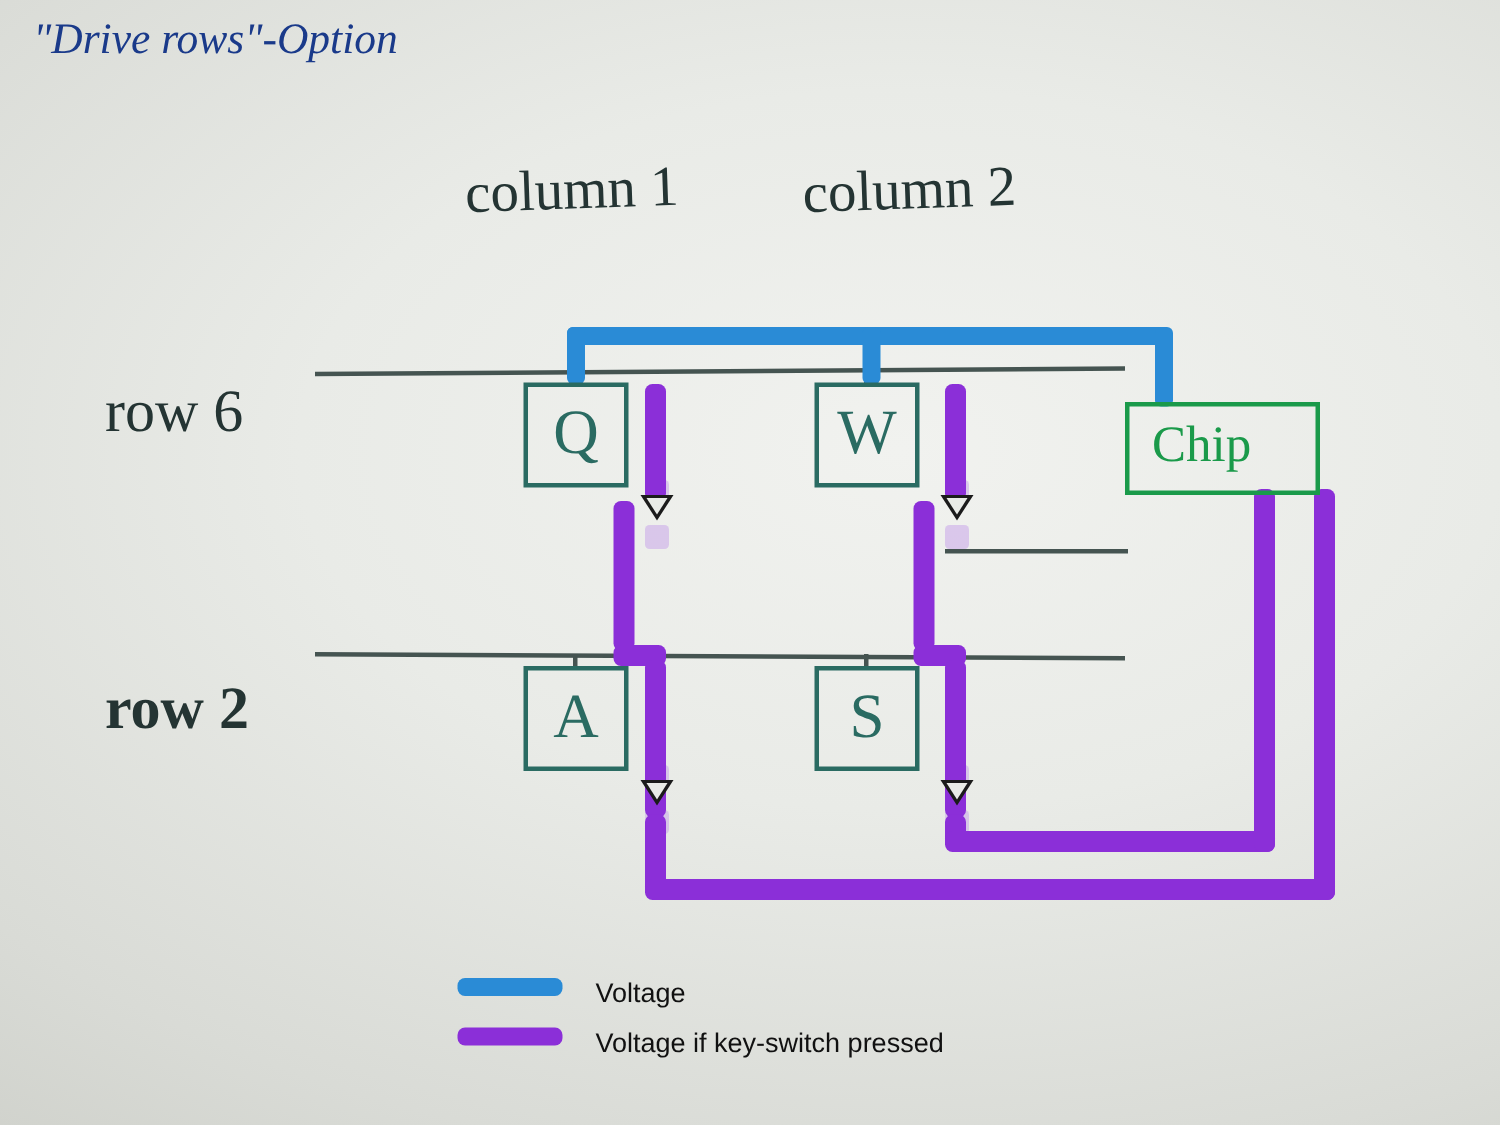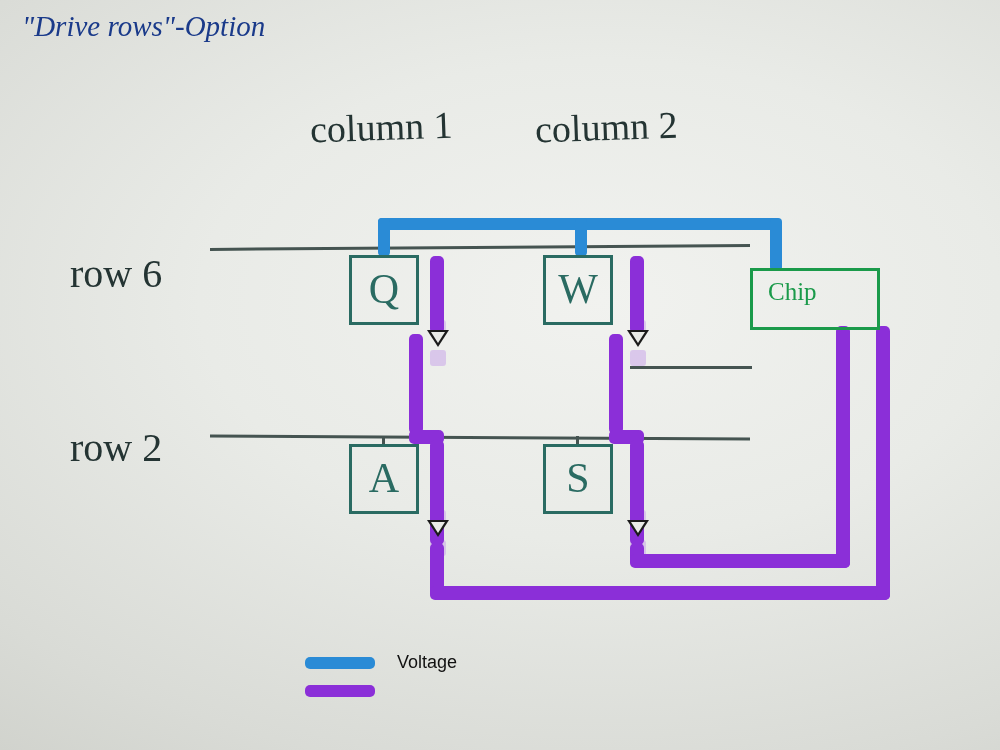--- a/index.html
+++ b/index.html
@@ -33,27 +33,27 @@
 
   
   .hw {
     position: absolute;
     font-family: "Comic Sans MS", "Segoe Script", cursive;
     color: #243433;
   }
   .col1lab { top: 105px; left: 310px; font-size: 38px; transform: rotate(-2deg); }
   .col2lab { top: 105px; left: 535px; font-size: 38px; transform: rotate(-2deg); }
   .row1lab { top: 250px; left: 70px;  font-size: 40px; }
-  .row2lab { top: 424px; left: 70px;  font-size: 40px; }
+  .row2lab { top: 448px; left: 70px;  font-size: 40px; font-weight: bold; }
   .chiplab {
     position: absolute;
     top: 278px;
     left: 768px;
     font-family: "Comic Sans MS", "Segoe Script", cursive;
-    font-size: 25px;
+    font-size: 34px;
     color: #1a9a4a;
   }
 
   
   .keybox {
     position: absolute;
     width: 70px;
     height: 70px;
     border: 3px solid #2a6b62;
     box-sizing: border-box;
@@ -155,21 +155,21 @@
   .dpS1{ top:510px; left:630px;} .dpS2{ top:540px; left:630px;}
 
   
   .legend {
     position: absolute;
     left: 305px;
     top: 652px;
     font-size: 18px;
     color: #111;
   }
-  .legrow { display:flex; align-items:center; margin-bottom:12px; }
+  .legrow { display:flex; align-items:flex-start; margin-bottom:12px; }
   .swatch {
     width: 70px; height: 12px; border-radius: 5px;
     margin-right: 22px;
   }
   .sw-blue { background:#2a8bd6; }
   .sw-pur  { background:#8b2fd8; }
 
 </style>
 </head>
 <body>
@@ -233,16 +233,17 @@
   <div class="diode dA"></div>
   <div class="diode dS"></div>
 
   <div class="legend">
     <div class="legrow">
       <div class="swatch sw-blue"></div>
       <span>Voltage</span>
     </div>
     <div class="legrow">
       <div class="swatch sw-pur"></div>
+      <span>Voltage if key-switch pressed</span>
     </div>
   </div>
 
 </div>
 
 </body></html>

